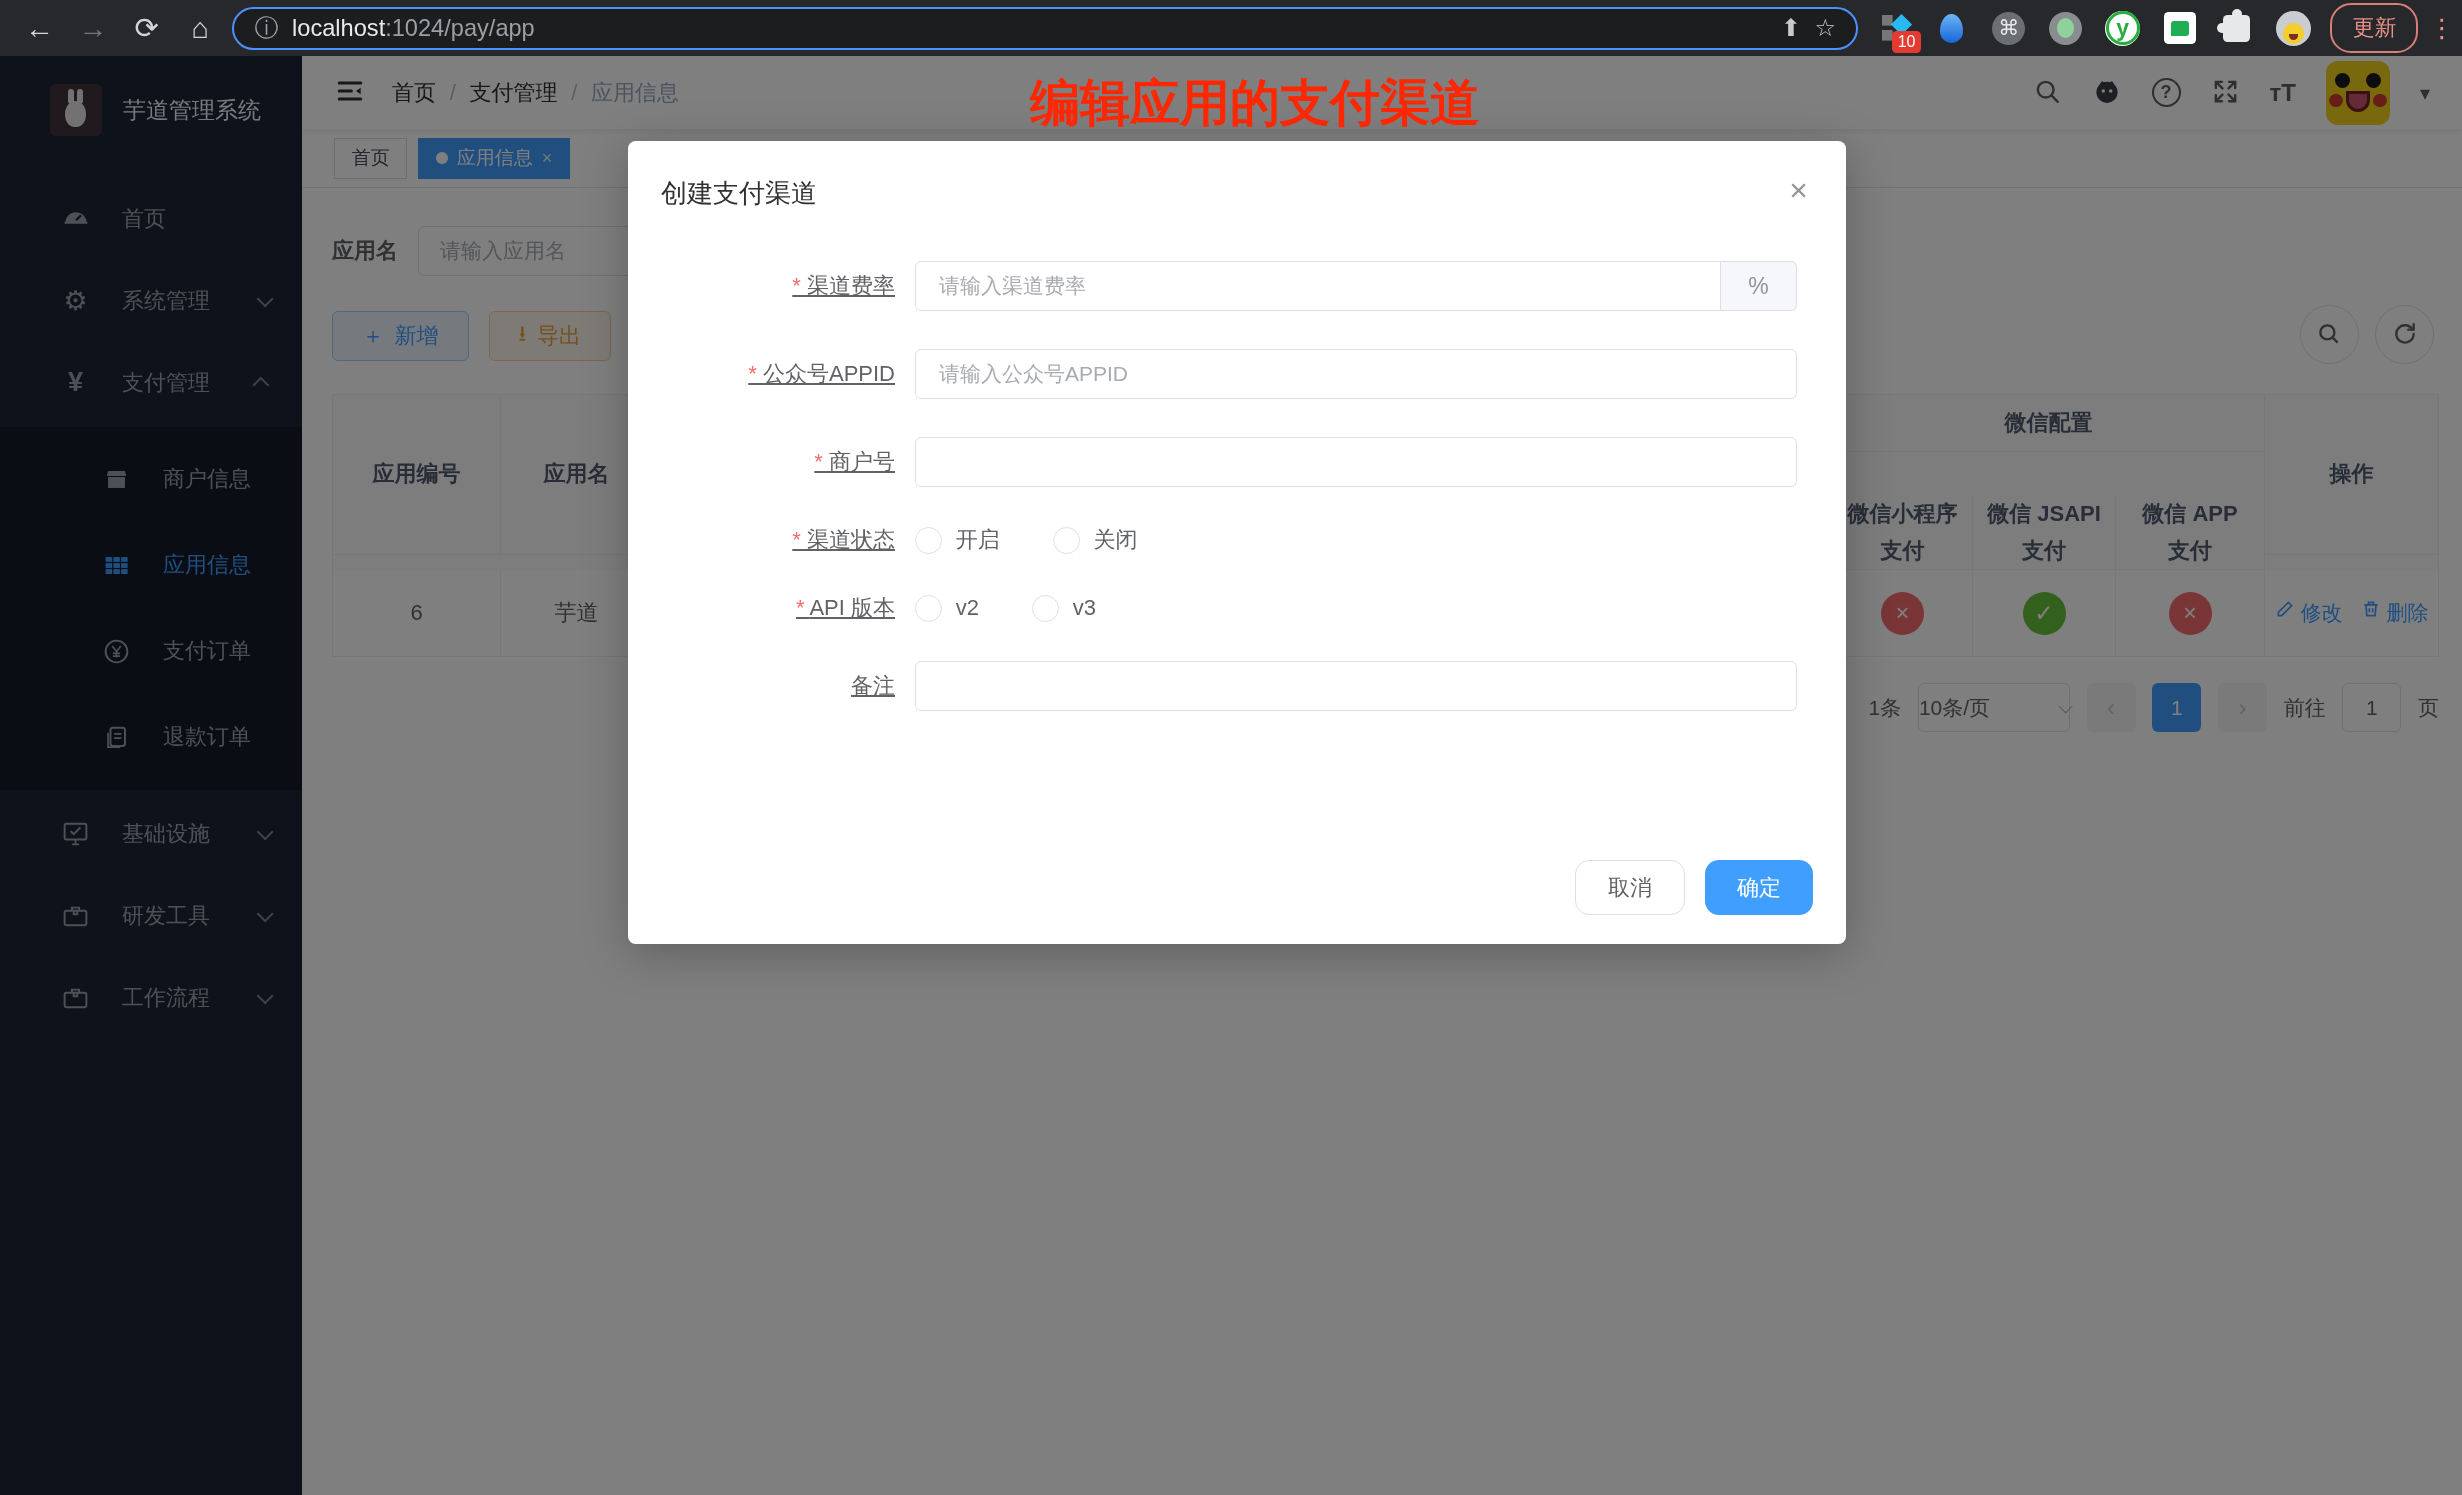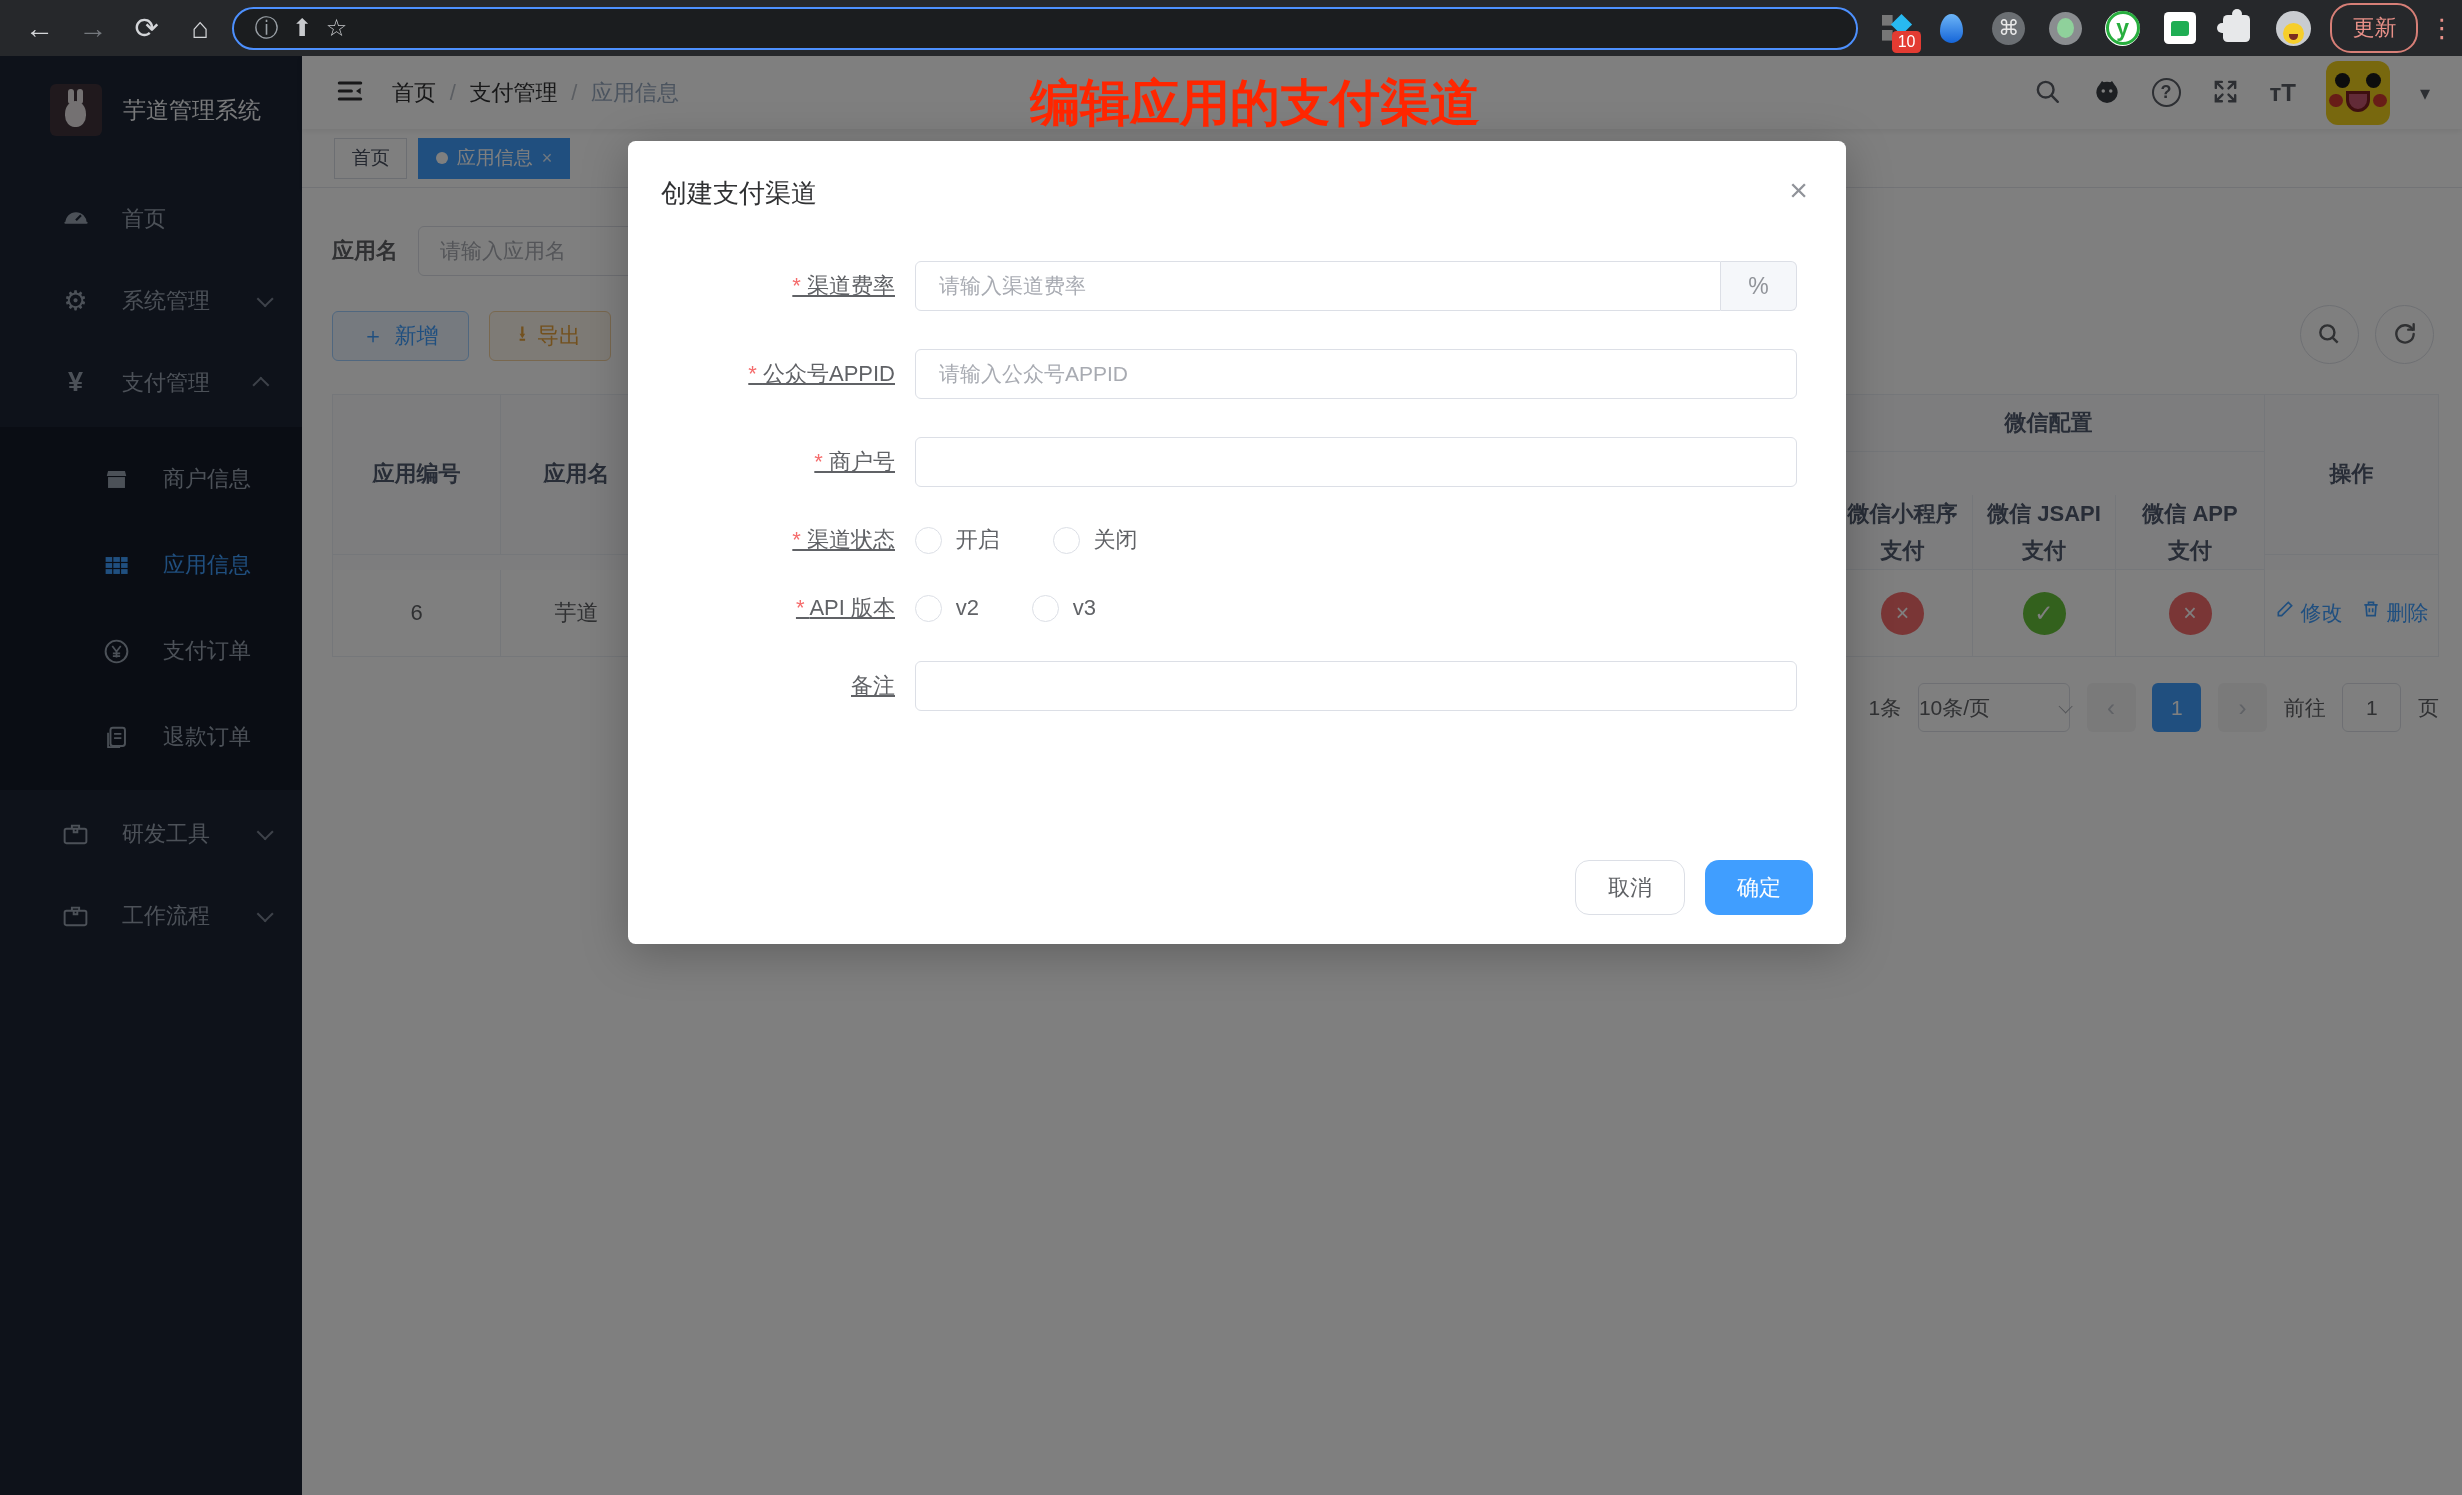--- a/index.html
+++ b/index.html
@@ -147,20 +147,21 @@
 </head>
 <body>
 
 <div class="browser">
   <div class="nav-ic">←</div>
   <div class="nav-ic dim">→</div>
   <div class="nav-ic">⟳</div>
   <div class="nav-ic">⌂</div>
   <div class="urlbar">
     <span class="info">ⓘ</span>
+    <span class="url-text"><span class="url-host">localhost</span><span class="url-rest">:1024/pay/app</span></span>
     <span class="side-ic">⬆</span>
     <span class="side-ic">☆</span>
   </div>
   <div class="ext-row">
     <div class="ext">
         <div class="ext-grid"></div>
         <span class="ext-badge">10</span>
       </div>
     <div class="ext">
         <div class="ext-balloon"></div>
@@ -260,20 +261,30 @@
         <span class="mi-icon">
             <svg width="29" height="29" viewBox="0 0 24 24">
               <rect x="7" y="4" width="12" height="15" rx="2"></rect>
               <path d="M5 8v12h10M10 9h6M10 12.5h6" stroke-width="1.4"></path>
             </svg>
           </span>
         <span>退款订单</span>
       </div>
     </div>
 
+    <div class="menu-item">
+      <span class="mi-icon">
+          <svg width="29" height="29" viewBox="0 0 24 24">
+            <rect x="3" y="4" width="18" height="13" rx="1.5"></rect>
+            <path d="M8 10l2.5 2.5L16 7M9 21h6M12 17v4" stroke-width="1.6"></path>
+          </svg>
+        </span>
+      <span>基础设施</span>
+      <span class="chev"></span>
+    </div>
     <div class="menu-item">
       <span class="mi-icon">
           <svg width="29" height="29" viewBox="0 0 24 24">
             <rect x="3" y="8" width="18" height="12" rx="1.5"></rect>
             <path d="M9 8V5.5h6V8M10.5 8v3h3V8" stroke-width="1.6"></path>
           </svg>
         </span>
       <span>研发工具</span>
       <span class="chev"></span>
     </div>

